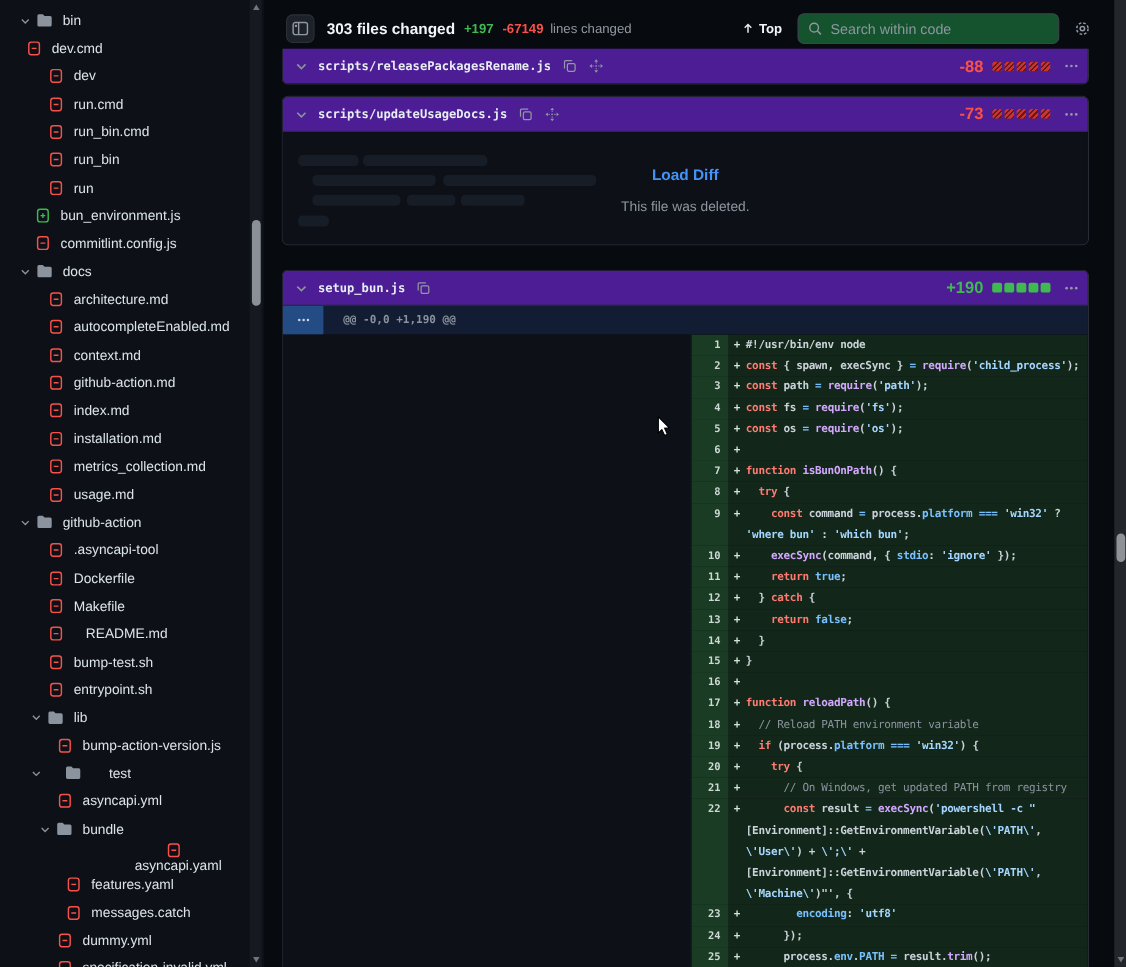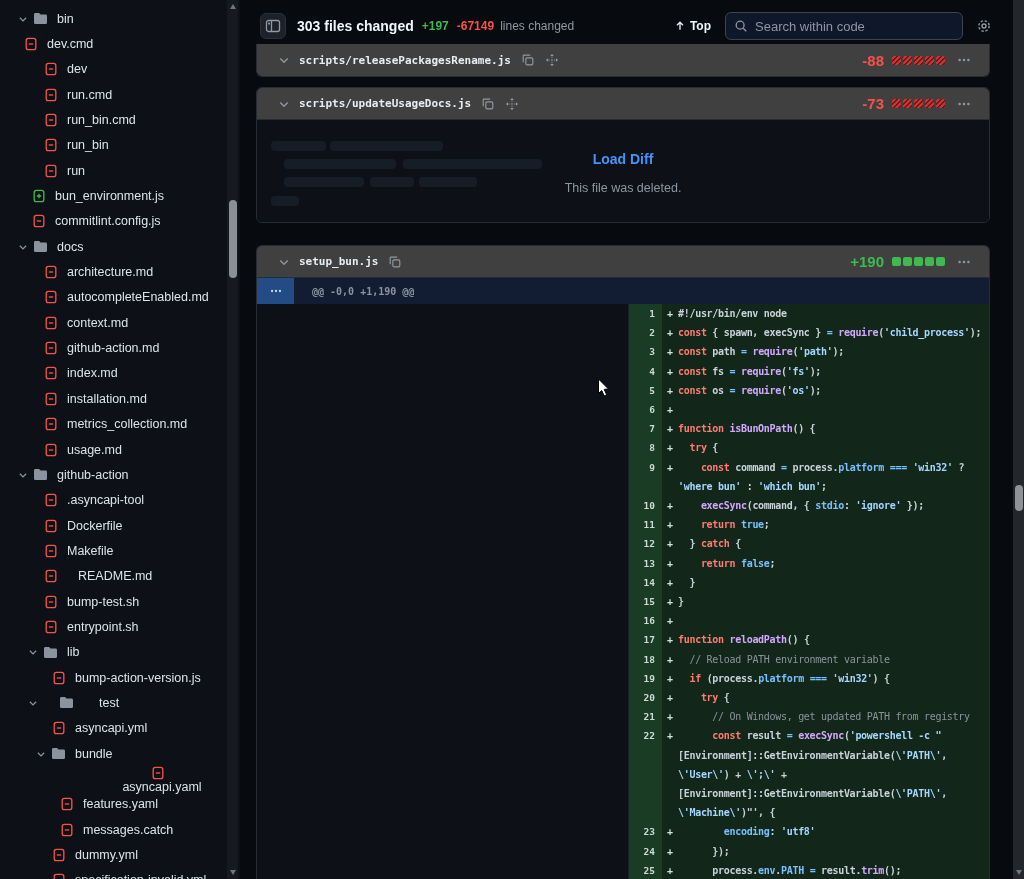--- a/index.html
+++ b/index.html
@@ -36,31 +36,31 @@
                  align-items:center; justify-content:center; cursor:pointer; }
   #files-changed { margin-left:11px; color:#f0f6fc; font-size:14px; font-weight:700; }
   .cnt { font-size:12px; font-weight:700; margin-left:8px; }
   .cnt.add { color:#3fb950; } .cnt.del { color:#f85149; }
   #lines-changed { color:#9198a1; font-size:12px; margin-left:6px; }
   #toolbar-right { margin-left:auto; display:flex; align-items:center; margin-right:14px; }
   #top-link { display:flex; align-items:center; color:#f0f6fc; font-size:12px;
               font-weight:700; cursor:pointer; margin-right:14px; }
   #top-link svg { margin-right:4px; }
   #search-box { display:flex; align-items:center; width:238px; height:28px;
-                border:1px solid #3d444d; border-radius:6px; background:#0f172a; padding:0 8px; }
+                border:1px solid #3d444d; border-radius:6px; background:#14532d; padding:0 8px; }
   #search-box input { background:transparent; border:none; outline:none; color:#e6edf3;
                       font-size:13px; margin-left:7px; width:180px; }
   #search-box input::placeholder { color:#8d96a0; }
   #gear-btn { margin-left:13px; cursor:pointer; display:flex; }
 
   
   .card { position:absolute; left:0; width:734px; background:#0d1117;
           border:1px solid #272c35; border-radius:6px; overflow:hidden; }
-  .card-head { height:32px; background:#404040; display:flex; align-items:center;
-               padding:0 18px; border-bottom:1px solid #272c35; }
+  .card-head { height:32px; background:#4c1d95; display:flex; align-items:center;
+               padding:0 8px; border-bottom:1px solid #272c35; }
   .card-head .chevbtn { width:18px; height:18px; display:flex; align-items:center;
                         justify-content:center; cursor:pointer; }
   .fname { font-family:"DejaVu Sans Mono", monospace; font-size:11px; font-weight:700;
            color:#e6edf3; margin-left:6px; cursor:pointer; }
   .hicon { margin-left:10px; cursor:pointer; display:flex; }
   .head-right { margin-left:auto; display:flex; align-items:center; }
   .stat { font-size:15px; font-weight:700; margin-right:6px; }
   .stat.del { color:#f85149; } .stat.add { color:#3fb950; }
   .blocks { display:flex; }
   .blk { width:9px; height:9px; border-radius:2px; margin-left:2px; }

